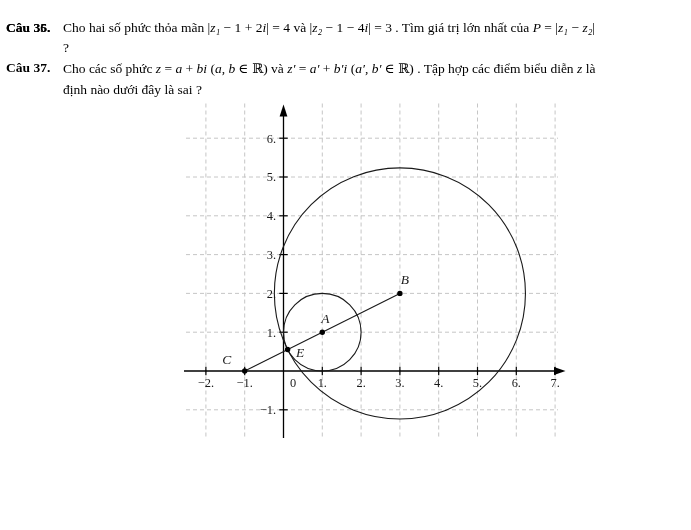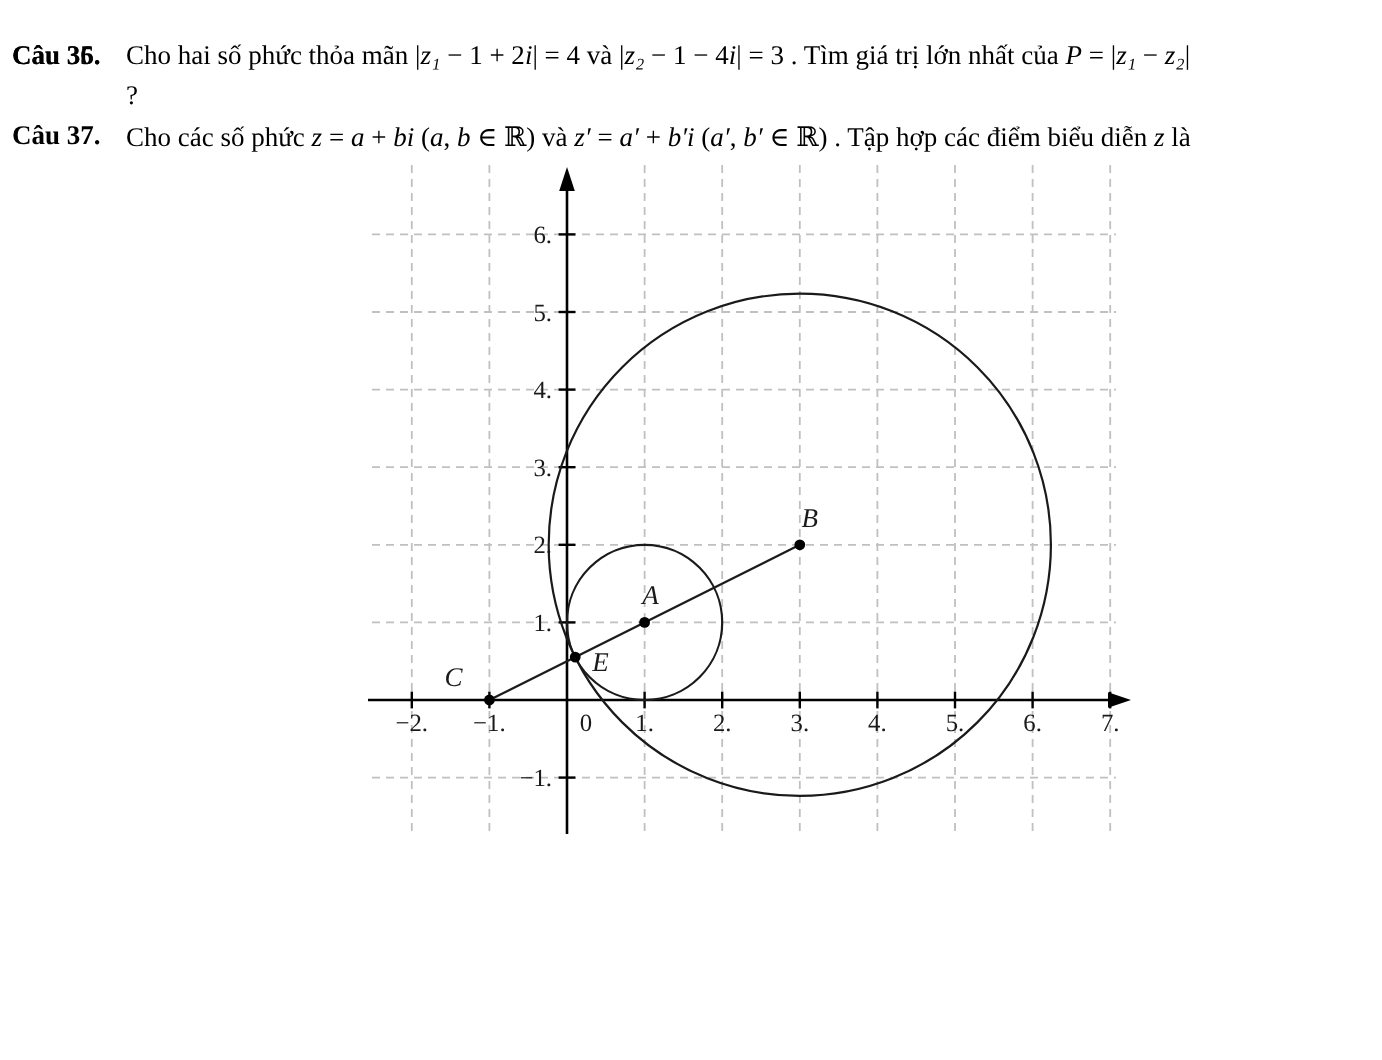--- a/index.html
+++ b/index.html
@@ -33,20 +33,21 @@
     <div class="qlines">
           <div class="qline"><span>Cho hai số phức thỏa mãn |</span><i>z₁</i><span> − 1 + 2</span><i>i</i><span>| = 4 và |</span><i>z₂</i><span> − 1 − 4</span><i>i</i><span>| = 3 . Tìm giá trị lớn nhất của </span><i>P</i><span> = |</span><i>z₁</i><span> − </span><i>z₂</i><span>|</span></div>
           <div class="qline"><span>?</span></div>
         </div>
   </div>
 
   <div class="question q37">
     <span class="qnum">Câu 37.</span>
     <div class="qlines">
           <div class="qline"><span>Cho các số phức </span><i>z</i><span> = </span><i>a</i><span> + </span><i>bi</i><span> (</span><i>a</i><span>, </span><i>b</i><span> ∈ ℝ) và </span><i>z′</i><span> = </span><i>a′</i><span> + </span><i>b′i</i><span> (</span><i>a′</i><span>, </span><i>b′</i><span> ∈ ℝ) . Tập hợp các điểm biểu diễn </span><i>z</i><span> là</span></div>
+          <div class="qline"><span>định nào dưới đây là sai ?</span></div>
         </div>
 
   </div>
 </div>
   <div class="figure">
       <svg width="391" height="338" viewBox="180 193 391 338">
         <line x1="205.9" y1="195.5" x2="205.9" y2="530" stroke="#c0c0c0" stroke-width="0.9" stroke-dasharray="4 3"></line>
         <line x1="244.7" y1="195.5" x2="244.7" y2="530" stroke="#c0c0c0" stroke-width="0.9" stroke-dasharray="4 3"></line>
         <line x1="322.3" y1="195.5" x2="322.3" y2="530" stroke="#c0c0c0" stroke-width="0.9" stroke-dasharray="4 3"></line>
         <line x1="361.1" y1="195.5" x2="361.1" y2="530" stroke="#c0c0c0" stroke-width="0.9" stroke-dasharray="4 3"></line>

